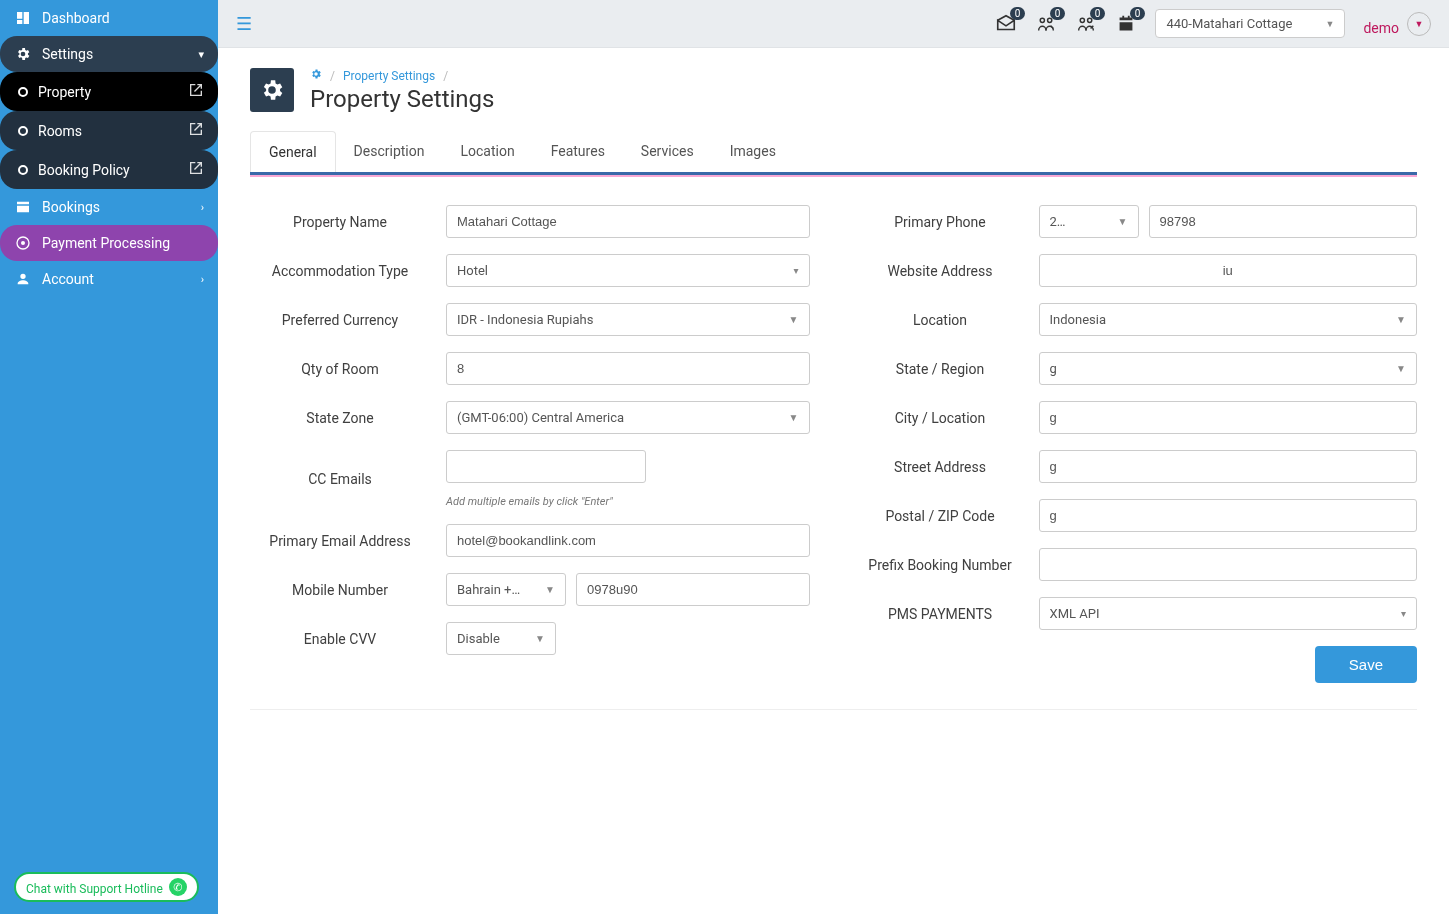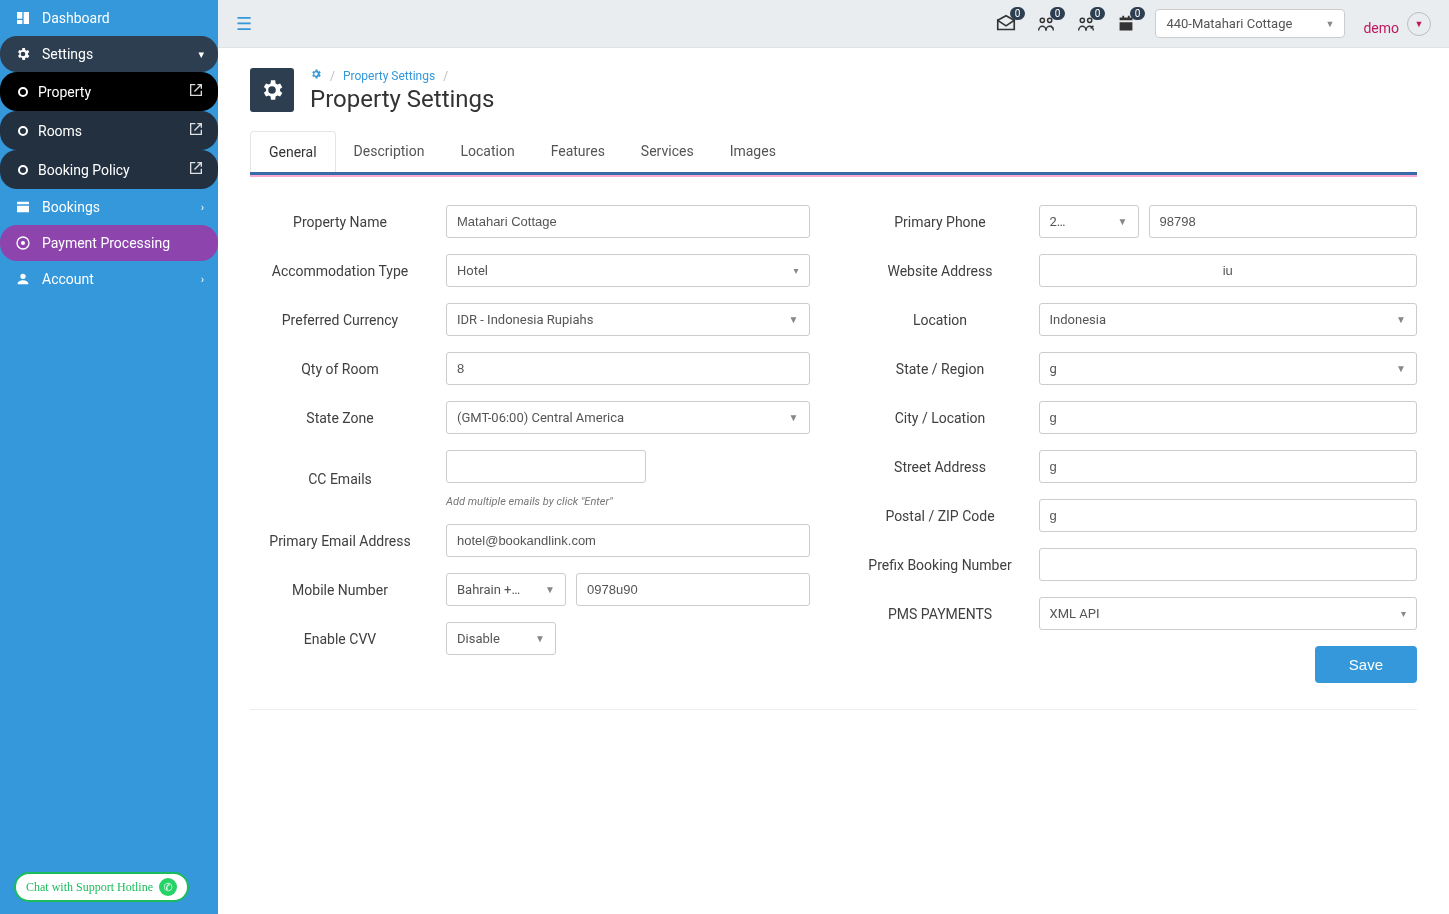--- a/index.html
+++ b/index.html
@@ -18,21 +18,21 @@
 .nav-item { display: flex; align-items: center; padding: 10px 14px; color: #fff; cursor: pointer; position: relative; font-size: 14px; border-radius: 17px; }
 .nav-item .icon { width: 18px; margin-right: 10px; display: inline-flex; align-items: center; justify-content:center; }
 .nav-item .chev { margin-left: auto; font-size: 11px; }
 .nav-item.dark { background: #2c3e50; }
 .nav-item.sub { background: #22303f; padding-left: 18px; }
 .nav-item.sub .circle { width: 10px; height: 10px; border: 2px solid #fff; border-radius: 50%; margin-right: 10px; }
 .nav-item.sub.active { background: #000000; justify-content: flex-end; }
 .nav-item.sub .ext { margin-left: auto; opacity: 0.85; }
 .nav-item.purple { background: #8e44ad; }
 
-.support-bubble { position: absolute; bottom: 12px; left: 14px; background: #fff; border: 2px solid #1abc5b; color: #1abc5b; border-radius: 20px; padding: 4px 10px; font-size: 12px; display: flex; align-items: center; gap: 6px; cursor: pointer; font-family: Liberation Serif, serif; }
+.support-bubble { position: absolute; bottom: 12px; left: 14px; background: #fff; border: 2px solid #1abc5b; color: #1abc5b; border-radius: 20px; padding: 4px 10px; font-size: 12px; display: flex; align-items: flex-end; gap: 6px; cursor: pointer; }
 .support-bubble .wa { width: 18px; height: 18px; background: #25d366; border-radius: 50%; display:inline-flex; align-items:center; justify-content:center; color:#fff; font-size:11px; }
 
 
 .main { flex: 1; display: flex; flex-direction: column; background: #fff; }
 .topbar { height: 48px; background: #eaedf0; display: flex; align-items: center; padding: 0 18px; gap: 18px; border-bottom: 1px solid #e0e3e6; }
 .hamburger { color: #3498db; cursor: pointer; font-size: 18px; }
 .top-spacer { flex: 1; }
 .top-icon { position: relative; cursor: pointer; color: #333; display:inline-flex; align-items:center; }
 .top-icon svg { width: 22px; height: 22px; }
 .badge { position: absolute; top: -6px; right: -8px; background: #2c3e50; color: #fff; border-radius: 10px; font-size: 10px; padding: 1px 5px; min-width: 14px; text-align: center; }

